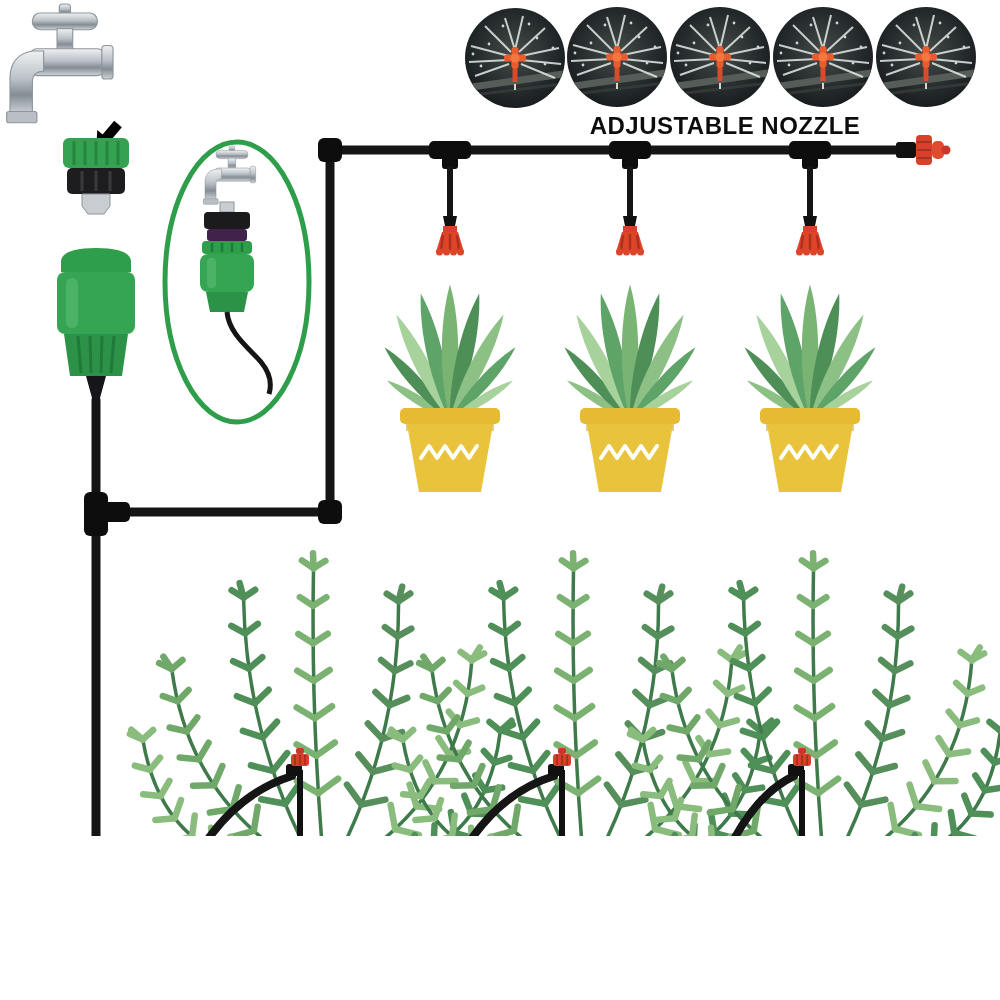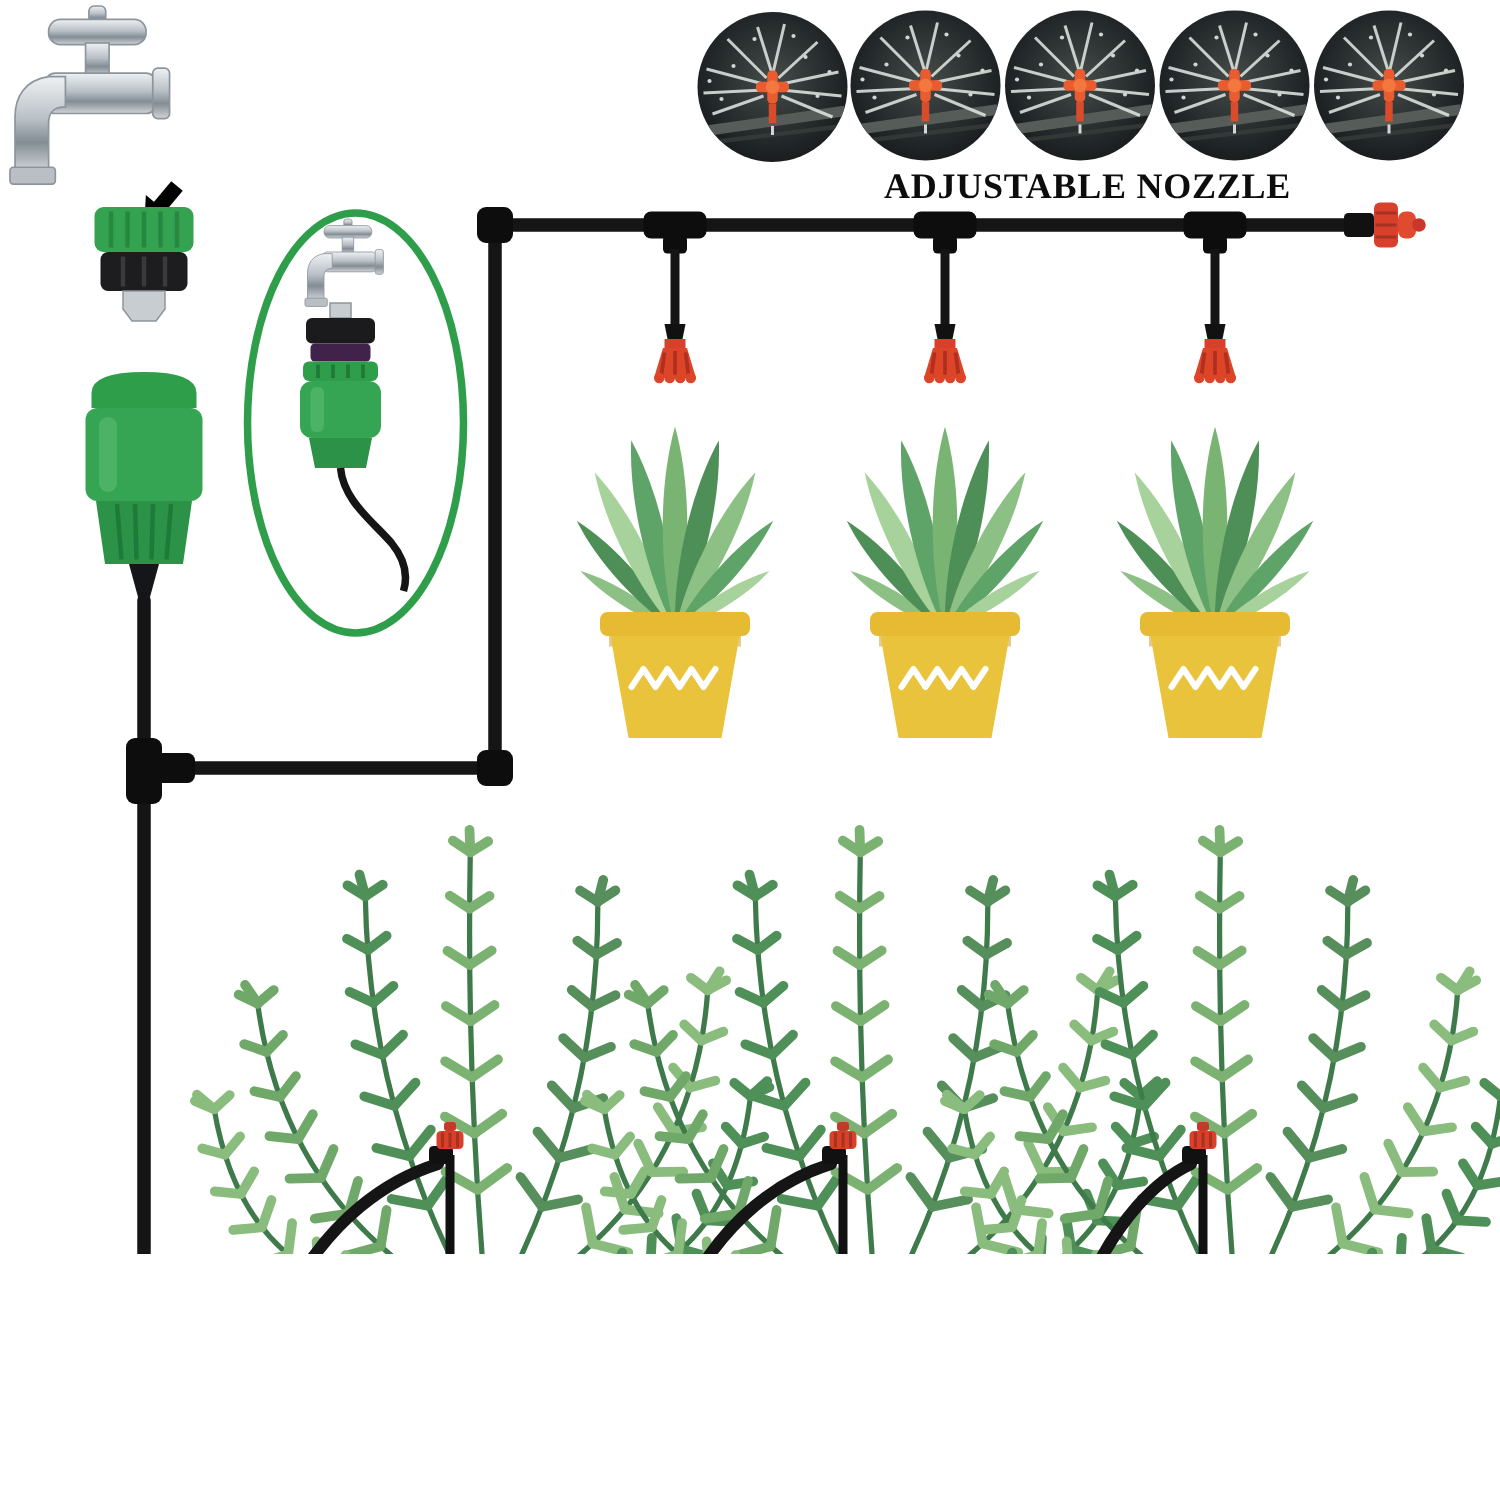--- a/index.html
+++ b/index.html
@@ -1,17 +1,17 @@
 <!DOCTYPE html>
 <html><head>
 <meta charset="utf-8">
 <style>
   html,body{margin:0;padding:0;background:#fff;}
   .stage{position:relative;width:1000px;height:836px;background:#fff;overflow:hidden;
-         font-family:Liberation Serif, serif;}
+         font-family:Liberation Sans, sans-serif;}
   .scene{position:absolute;left:0;top:0;}
   .title{position:absolute;left:500px;top:112px;width:450px;text-align:center;
          font-size:24px;font-weight:800;letter-spacing:.5px;color:#0d0d0d;}
 </style>
 </head>
 <body>
 
 <div class="stage">
 
 <svg id="scene" class="scene" width="1000" height="1000" viewBox="0 0 1000 1000">

